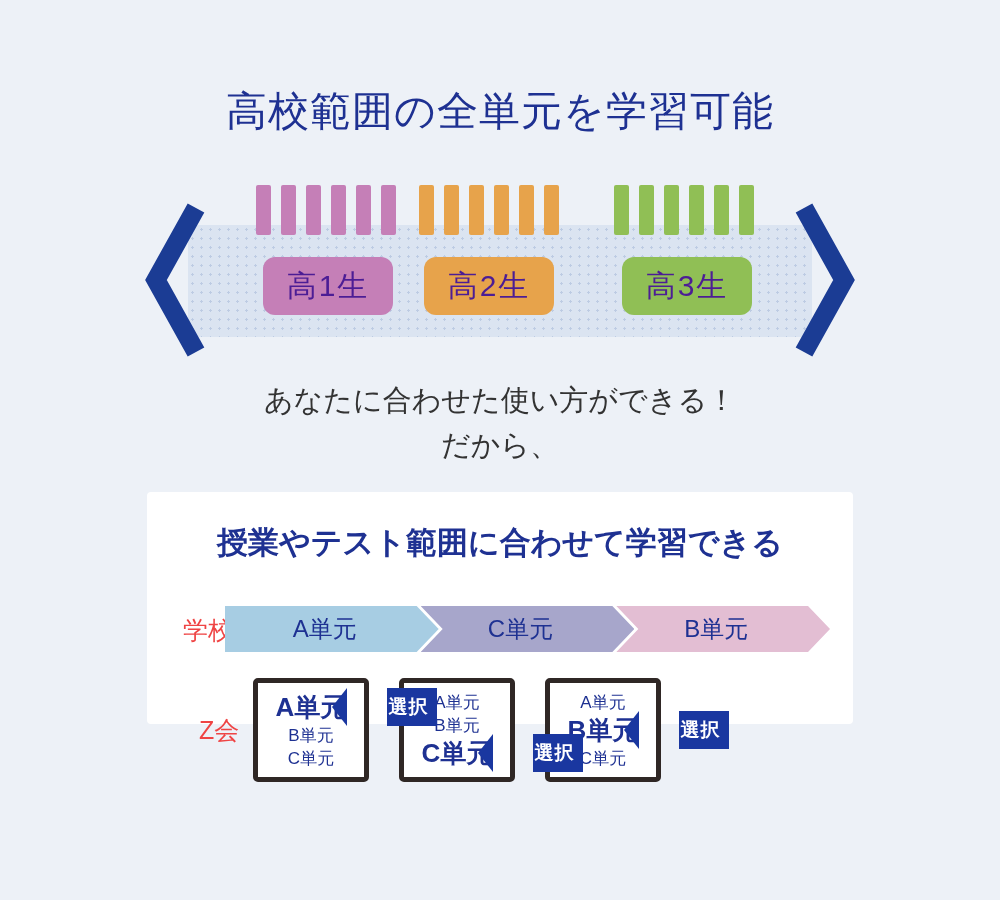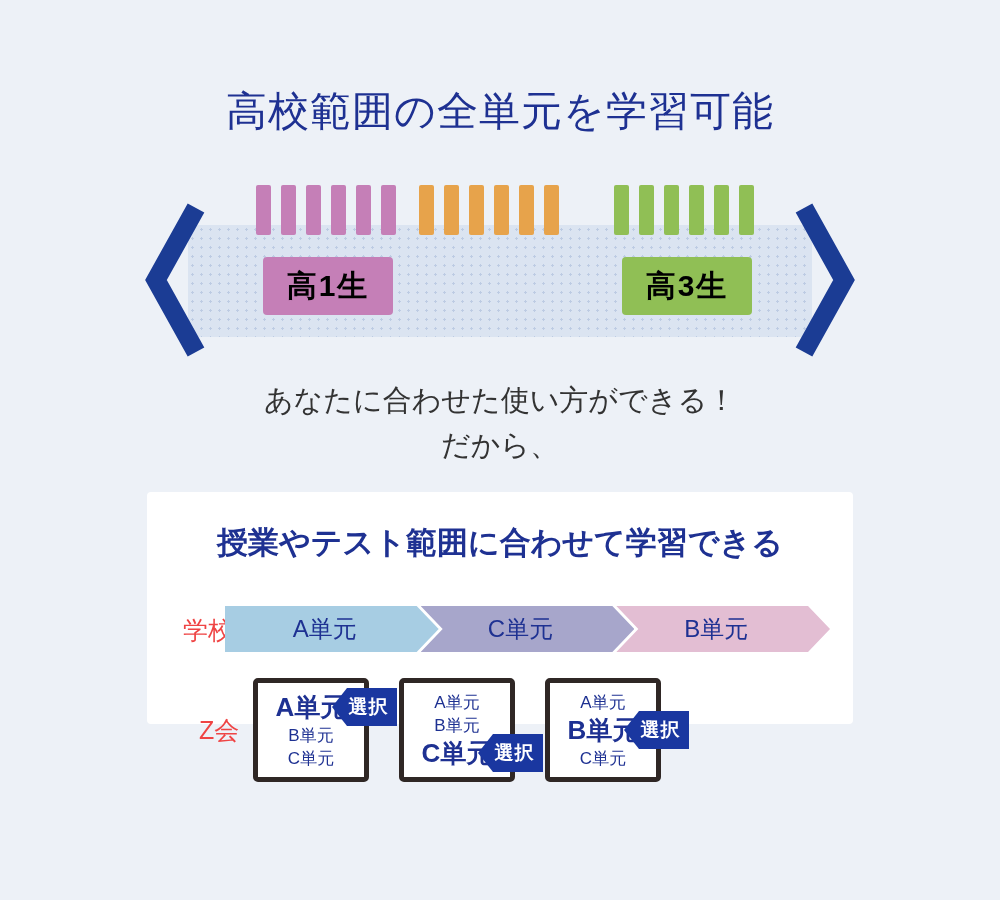--- a/index.html
+++ b/index.html
@@ -16,23 +16,23 @@
     background-image:radial-gradient(rgba(140,165,205,.38) 1px, transparent 1.3px);
     background-size:9px 9px; }
   .chev { position:absolute; top:199px; width:62px; height:162px; }
   .chev-left  { left:143px; }
   .chev-right { left:795px; }
   .ticks { position:absolute; top:185px; height:50px; width:140px; display:flex; gap:10px; }
   .ticks i { display:block; width:15px; height:50px; border-radius:2px; }
   .ticks-1 { left:256px; } .ticks-1 i { background:#c57fb7; }
   .ticks-2 { left:419px; } .ticks-2 i { background:#e7a34b; }
   .ticks-3 { left:614px; } .ticks-3 i { background:#90bf55; }
-  .grade { position:absolute; top:257px; width:130px; height:58px; border-radius:4px;
+  .grade { position:absolute; top:257px; width:130px; height:58px; border-radius:12px;
     display:flex; align-items:center; justify-content:center;
-    color:#000000; font-size:30px; font-weight:bold; letter-spacing:2px; }
+    color:#4c1d95; font-size:30px; font-weight:normal; letter-spacing:2px; }
   .grade-1 { left:263px; background:#c57fb7; }
   .grade-2 { left:424px; background:#e7a34b; }
   .grade-3 { left:622px; background:#90bf55; }
 
   
   .tagline { position:absolute; top:378px; left:0; width:100%; text-align:center;
     font-size:29px; color:#333; line-height:1.55; }
 
   
   .card { position:absolute; left:147px; top:492px; width:706px; height:232px;
@@ -57,21 +57,21 @@
 
   
   .boxes { position:absolute; left:106px; top:186px; display:flex; gap:30px; }
   .unit-box { width:116px; height:104px; background:#fff; border:5px solid #2f2725;
     border-radius:5px; display:flex; flex-direction:column; align-items:center;
     justify-content:center; position:relative; }
   .unit { color:#1e3192; position:relative; white-space:nowrap; }
   .unit.small { font-size:17px; line-height:23px; }
   .unit.big   { font-size:26px; font-weight:bold; line-height:33px; }
   .select-arrow { position:absolute; left:calc(100% - 14px); top:50%;
-    transform:translateY(-50%); display:flex; align-items:center; z-index:3; }
+    transform:translateY(-50%); display:flex; align-items:center; z-index:3;gap:40px; }
   .select-arrow .tri { width:0; height:0; border-top:19px solid transparent;
     border-bottom:19px solid transparent; border-right:15px solid #1a37a0; }
   .select-arrow .sel-label { background:#1a37a0; color:#fff; font-size:19px;
     height:38px; line-height:38px; padding:0 9px 0 1px; letter-spacing:1px; }
 </style>
 </head>
 <body>
 
 <div class="page">
 
@@ -105,20 +105,21 @@
   <div class="ticks ticks-3">
       <i></i>
       <i></i>
       <i></i>
       <i></i>
       <i></i>
       <i></i>
     </div>
 
   <div class="grade grade-1">高1生</div>
+  <div class="grade grade-2">高2生</div>
   <div class="grade grade-3">高3生</div>
 
   <div class="tagline">
     <div>あなたに合わせた使い方ができる！</div>
     <div>だから、</div>
   </div>
 
   <div class="card">
     <h2 class="card-title">授業やテスト範囲に合わせて学習できる</h2>
 

